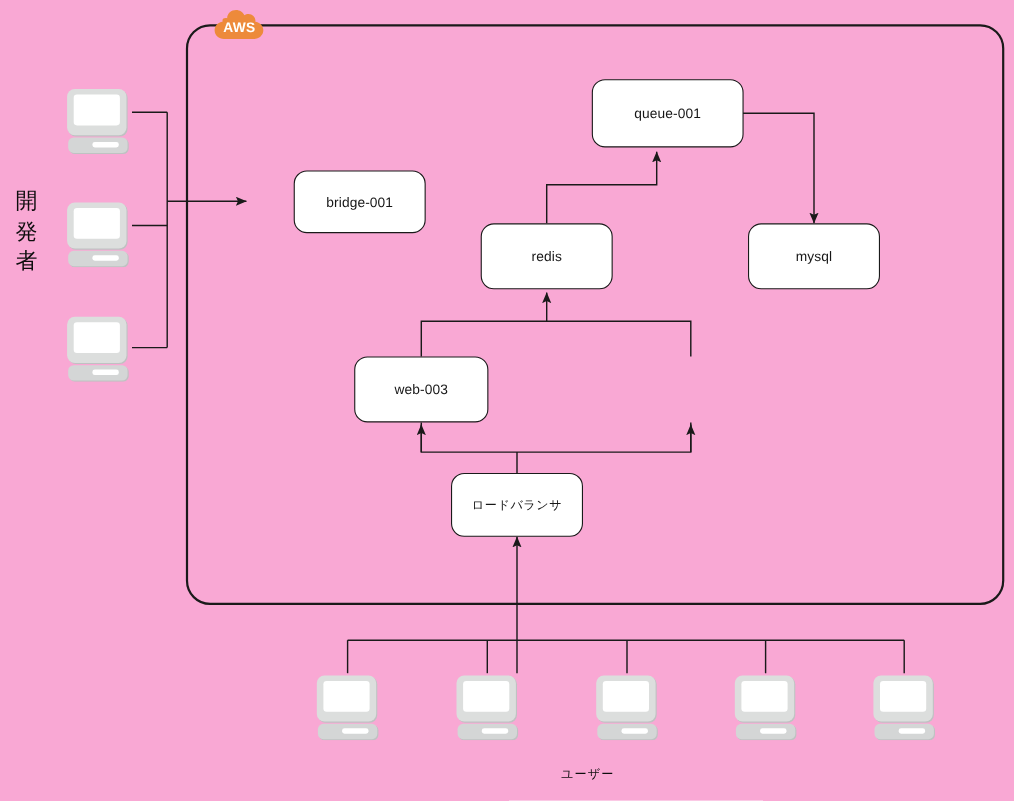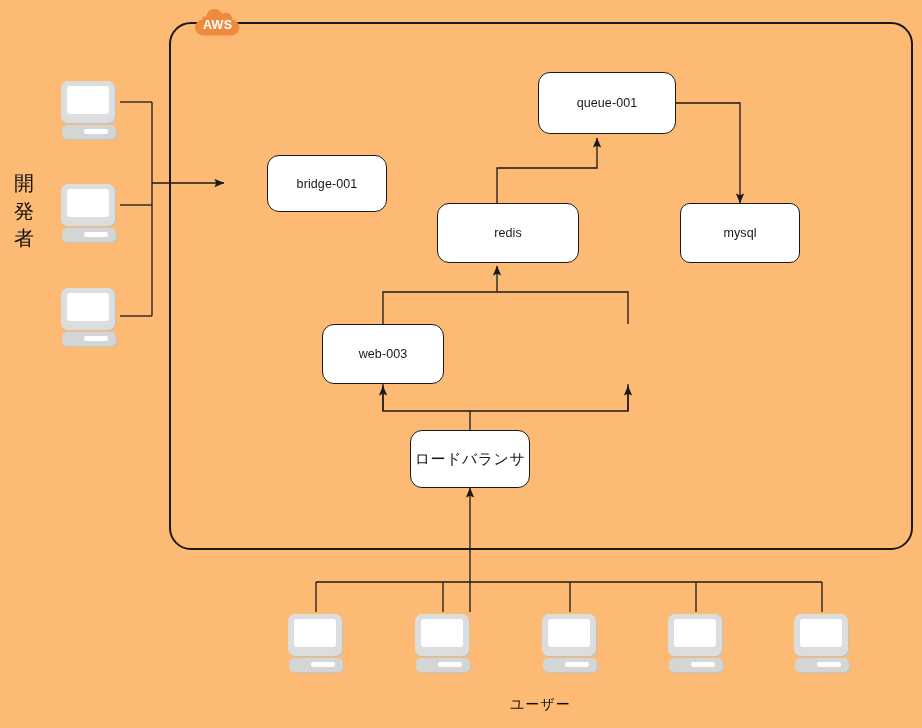--- a/index.html
+++ b/index.html
@@ -9,21 +9,21 @@
     background: #ffffff;
   }
   body {
     font-family: "Liberation Sans", "DejaVu Sans", sans-serif;
     -webkit-font-smoothing: antialiased;
   }
   #canvas {
     position: relative;
     width: 922px;
     height: 728px;
-    background: #fdba74;
+    background: #f9a8d4;
     overflow: hidden;
   }
   svg#wires {
     position: absolute;
     left: 0;
     top: 0;
     width: 922px;
     height: 728px;
     pointer-events: none;
   }
@@ -56,42 +56,42 @@
     border-radius: 12px;
     background: #ffffff;
     display: flex;
     align-items: center;
     justify-content: center;
     font-size: 12.5px;
     color: #161616;
     letter-spacing: 0.1px;
     z-index: 4;
   }
-  .node.jp { font-size: 15px; letter-spacing: 0.5px; }
+  .node.jp { font-size: 11px; letter-spacing: 0.5px; }
   
   .computer {
     position: absolute;
     width: 66px;
     height: 62px;
     z-index: 3;
   }
   .computer svg { display: block; }
   
   .vlabel {
     position: absolute;
     font-size: 20px;
     color: #0d0d0d;
     line-height: 1.38;
     text-align: center;
     letter-spacing: 0px;
   }
   .vlabel span { display: block; }
   .hlabel {
     position: absolute;
-    font-size: 14px;
+    font-size: 11px;
     color: #0d0d0d;
     letter-spacing: 1px;
     white-space: nowrap;
   }
 </style>
 </head>
 <body>
 
 <div id="canvas">
 
@@ -160,25 +160,25 @@
   </div>
 
   <div class="node" style="left:231px; top:155px; width:120px; height:57px;margin-left:36px;">
     <span>bridge-001</span>
   </div>
 
   <div class="node" style="left:538px; top:72px; width:138px; height:62px;">
     <span>queue-001</span>
   </div>
 
-  <div class="node" style="left:437px; top:203px; width:142px; height:60px;">
+  <div class="node" style="left:437px; top:203px; width:120px; height:60px;">
     <span>redis</span>
   </div>
 
-  <div class="node" style="left:680px; top:203px; width:120px; height:60px;border-radius:10px;">
+  <div class="node" style="left:680px; top:203px; width:120px; height:60px;">
     <span>mysql</span>
   </div>
 
   <div class="node" style="left:322px; top:324px; width:122px; height:60px;">
     <span>web-003</span>
   </div>
 
 
   <div class="node jp" style="left:410px; top:430px; width:120px; height:58px;">
     <span>ロードバランサ</span>

